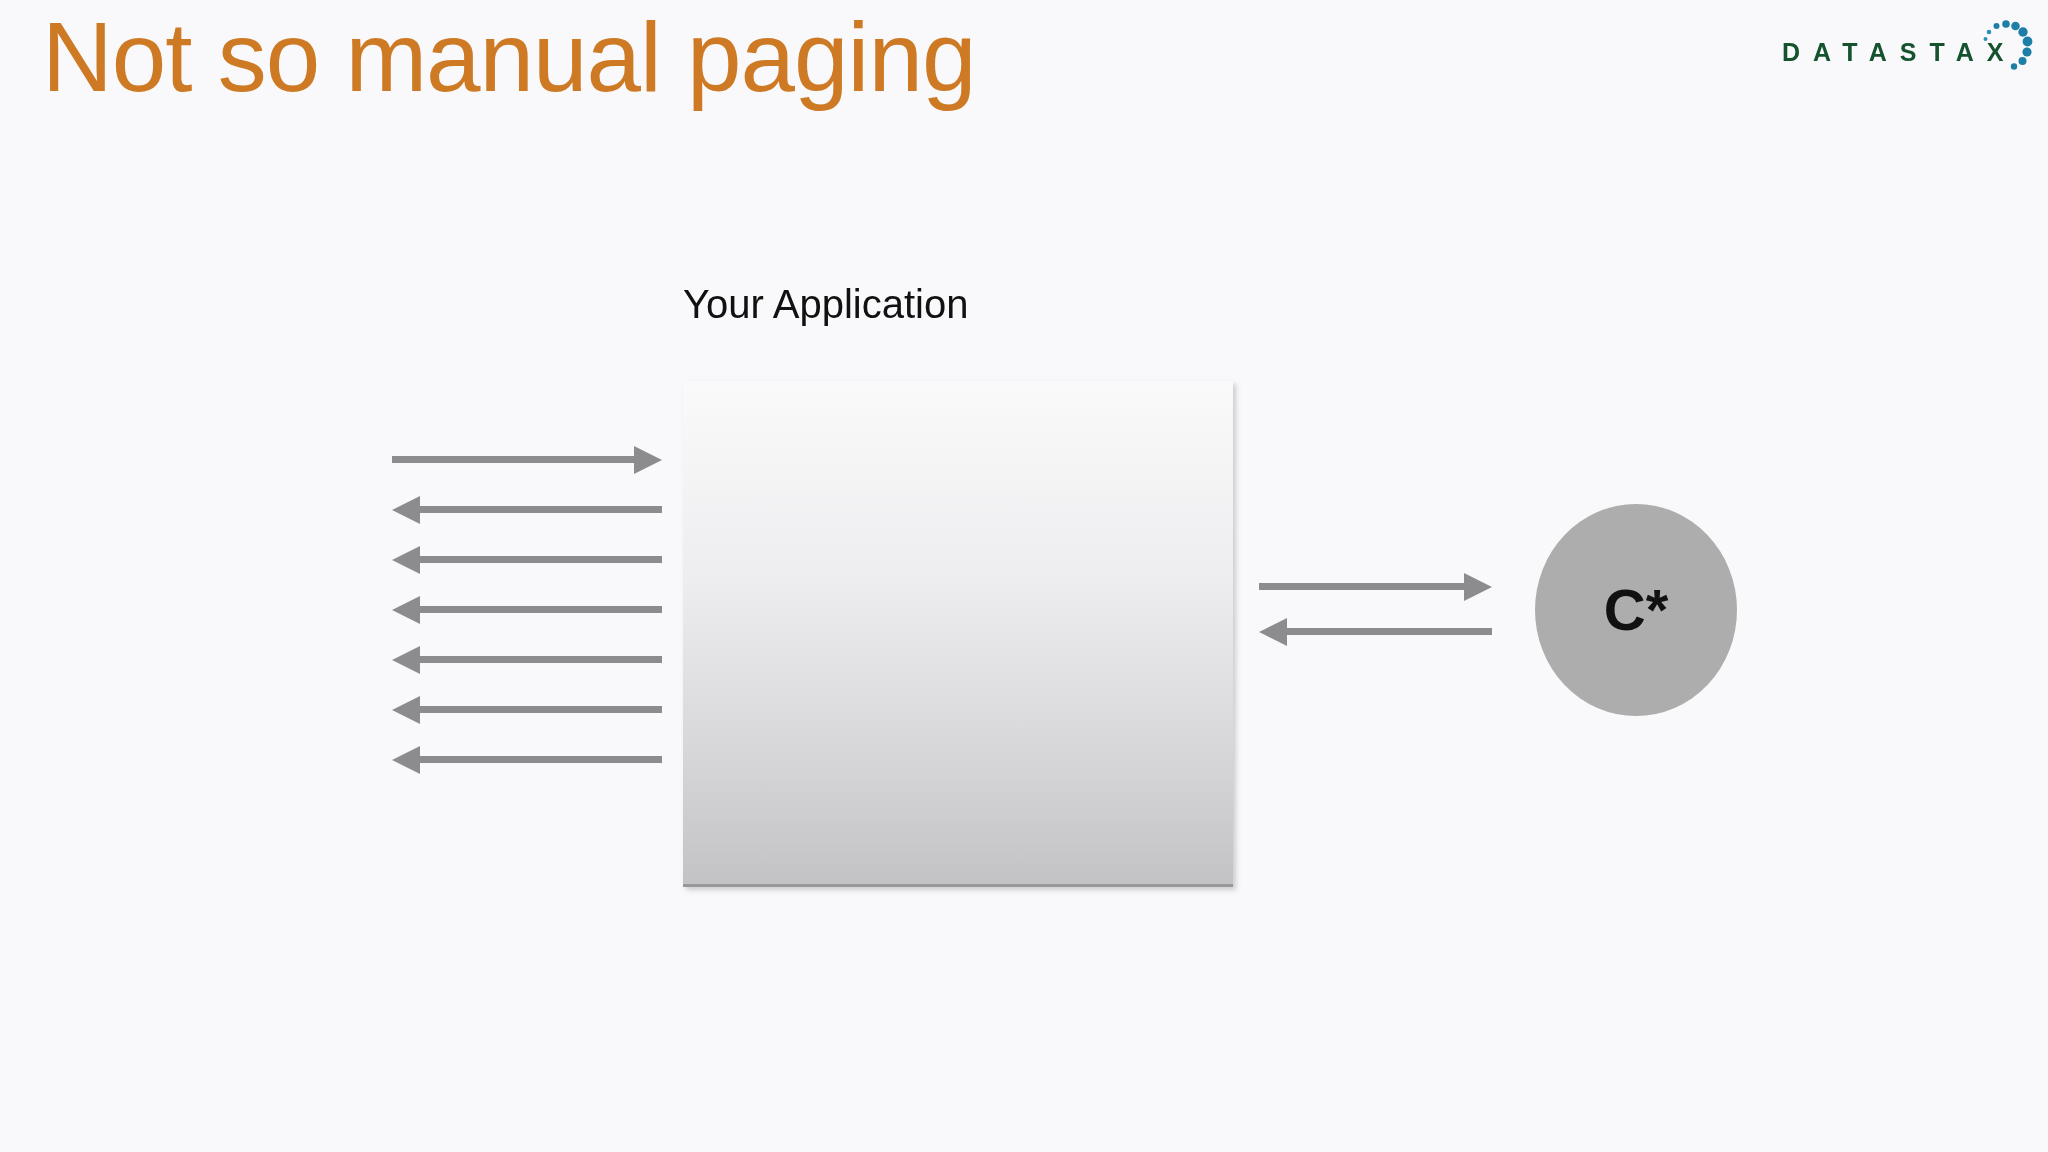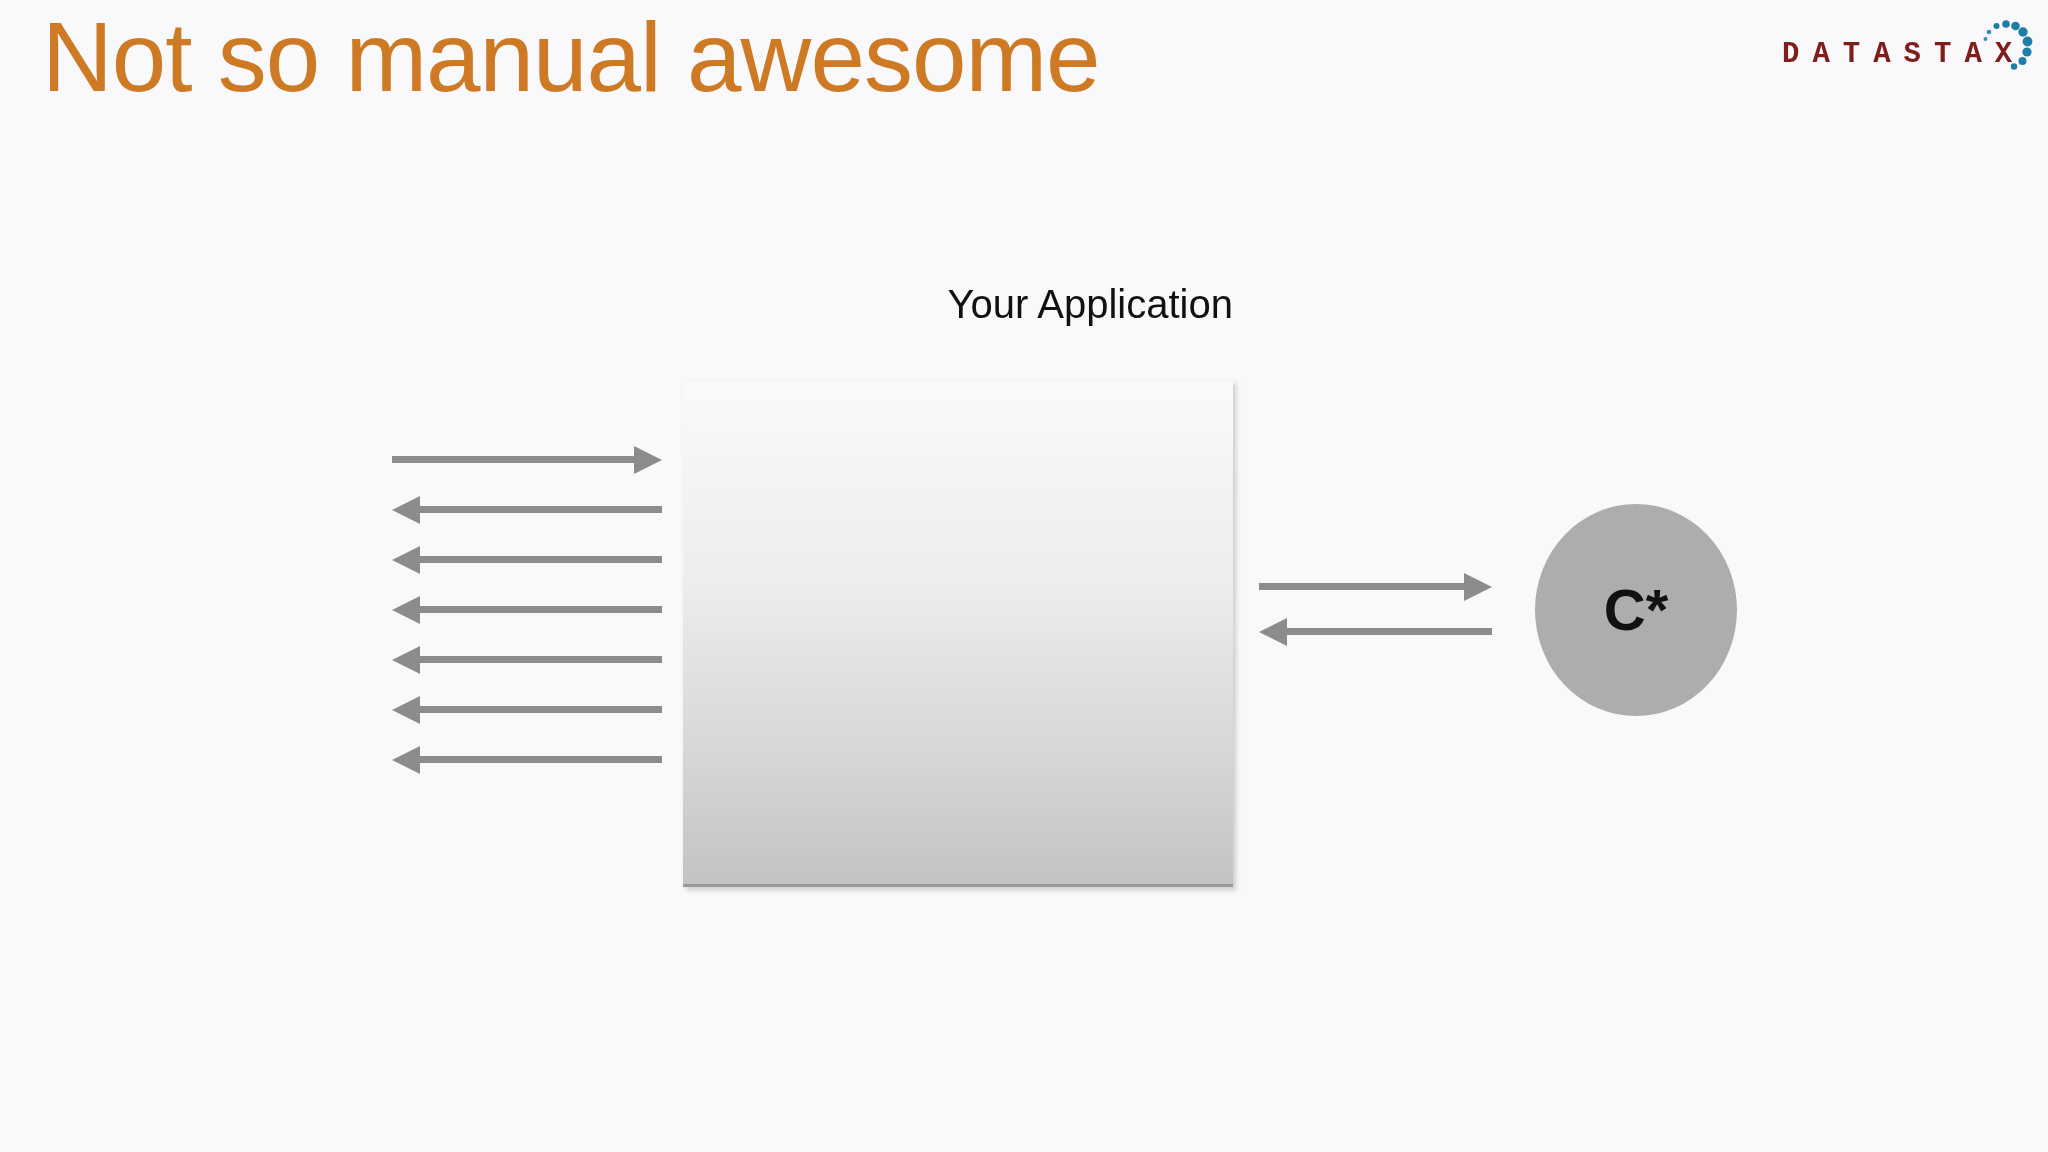--- a/index.html
+++ b/index.html
@@ -32,43 +32,42 @@
     position: absolute;
     top: 6px;
     right: 10px;
     width: 256px;
     height: 84px;
   }
   .logo-text {
     position: absolute;
     left: 0;
     top: 34px;
-    font-size: 29px;
+    font-size: 25px;
     font-weight: 700;
     letter-spacing: 13px;
-    color: #7f1d1d;
+    color: #14532d;
     line-height: 1;
     white-space: nowrap;
-    font-family: Liberation Mono, monospace;
   }
   .logo-dots {
     position: absolute;
     right: 0;
     top: 0;
   }
   .logo-dots circle { fill: #1d7fa6; }
   .logo-dots circle.lite { fill: #2b90b8; }
 
   
   .app-label {
     position: absolute;
     left: 683px;
     top: 280px;
     width: 550px;
-    text-align: right;
+    text-align: left;
     font-size: 40px;
     line-height: 1.2;
     color: #111111;
   }
 
   
   .app-box {
     position: absolute;
     left: 683px;
     top: 381px;
@@ -151,21 +150,21 @@
     font-weight: 700;
     color: #111111;
     line-height: 1;
   }
 </style>
 </head>
 <body>
 
 <div class="slide">
 
-  <h1 class="title">Not so manual awesome</h1>
+  <h1 class="title">Not so manual paging</h1>
 
   <div class="logo">
     <span class="logo-text">DATASTAX</span>
     <svg class="logo-dots" width="60" height="80" viewBox="0 0 60 80" aria-hidden="true">
       <circle class="lite" cx="7.5" cy="33" r="2.0"></circle>
       <circle class="lite" cx="11" cy="26" r="2.3"></circle>
       <circle cx="18.5" cy="20" r="3.0"></circle>
       <circle cx="28" cy="18" r="3.8"></circle>
       <circle cx="37.5" cy="20" r="4.3"></circle>
       <circle cx="45" cy="26" r="4.7"></circle>

